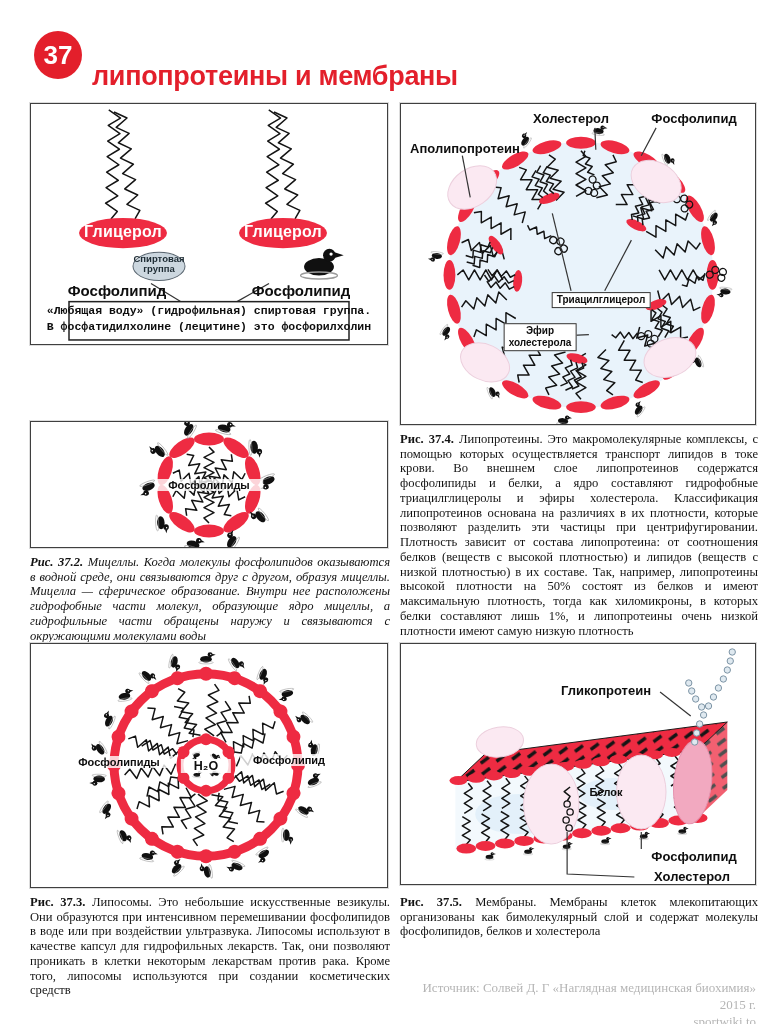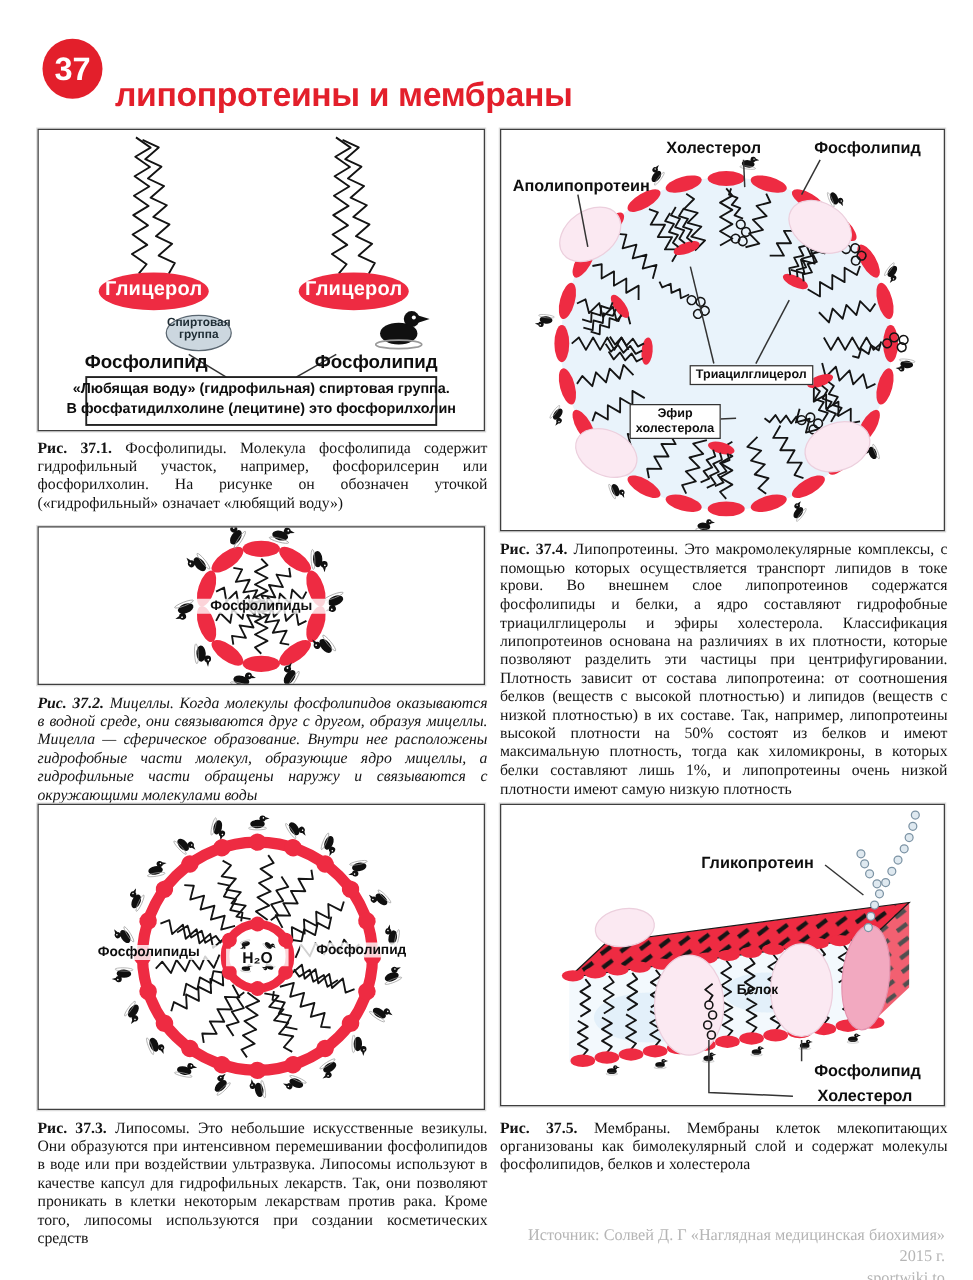--- a/index.html
+++ b/index.html
@@ -66,23 +66,22 @@
         </g>
       <line x1="150" y1="196" x2="120" y2="178" class="ln"></line>
       <line x1="206" y1="196" x2="238" y2="178" class="ln"></line>
       <rect x="38" y="196" width="280" height="38" fill="#fff" stroke="#222" stroke-width="1.5"></rect>
     </svg>
     <div class="lb glyc" style="left:92px;top:128px;">Глицерол</div>
     <div class="lb glyc" style="left:252px;top:128px;">Глицерол</div>
     <div class="lb" style="left:128px;top:160px;font-size:9.5px;line-height:1.1;text-align:center;color:#1d2b33;"><span>Спиртовая</span><br><span>группа</span></div>
     <div class="lb" style="left:86px;top:186px;font-size:15px;">Фосфолипид</div>
     <div class="lb" style="left:270px;top:186px;font-size:15px;">Фосфолипид</div>
-    <div class="lb" style="left:178px;top:215px;font-size:11.5px;line-height:16px;text-align:center;"><span>«Любящая воду» (гидрофильная) спиртовая группа.</span><br><span>В фосфатидилхолине (лецитине) это фосфорилхолин</span></div>
+    <div class="lb" style="left:178px;top:215px;font-size:11.5px;line-height:16px;text-align:right;font-family:Liberation Mono, monospace;"><span>«Любящая воду» (гидрофильная) спиртовая группа.</span><br><span>В фосфатидилхолине (лецитине) это фосфорилхолин</span></div>
   </figure>
-  <p class="cap" style="left:30px;top:351px;width:360px;"><b>Рис. 37.1.</b> <span>Фосфолипиды. Молекула фосфолипида содержит гидрофильный участок, например, фосфорилсерин или фосфорилхолин. На рисунке он обозначен уточкой («гидрофильный» означает «любящий воду»)</span></p>
 
   <figure class="figbox" style="left:30px;top:421px;width:358px;height:127px;margin:0;">
     <svg viewBox="0 0 356 125" preserveAspectRatio="none">
       <g id="g2" transform="translate(178,63)">
           <g transform="rotate(0)">
             <path class="zz" d="M0 0L5 5.1L-5 10.3L5 15.4L-5 20.6L5 25.7L-5 30.9L5 36.0" transform="translate(0,-38)"></path>
             <ellipse cy="-46" rx="15" ry="6.5" class="fr"></ellipse>
           </g>
           <g transform="rotate(15)">
             <g transform="translate(0,-60)">

